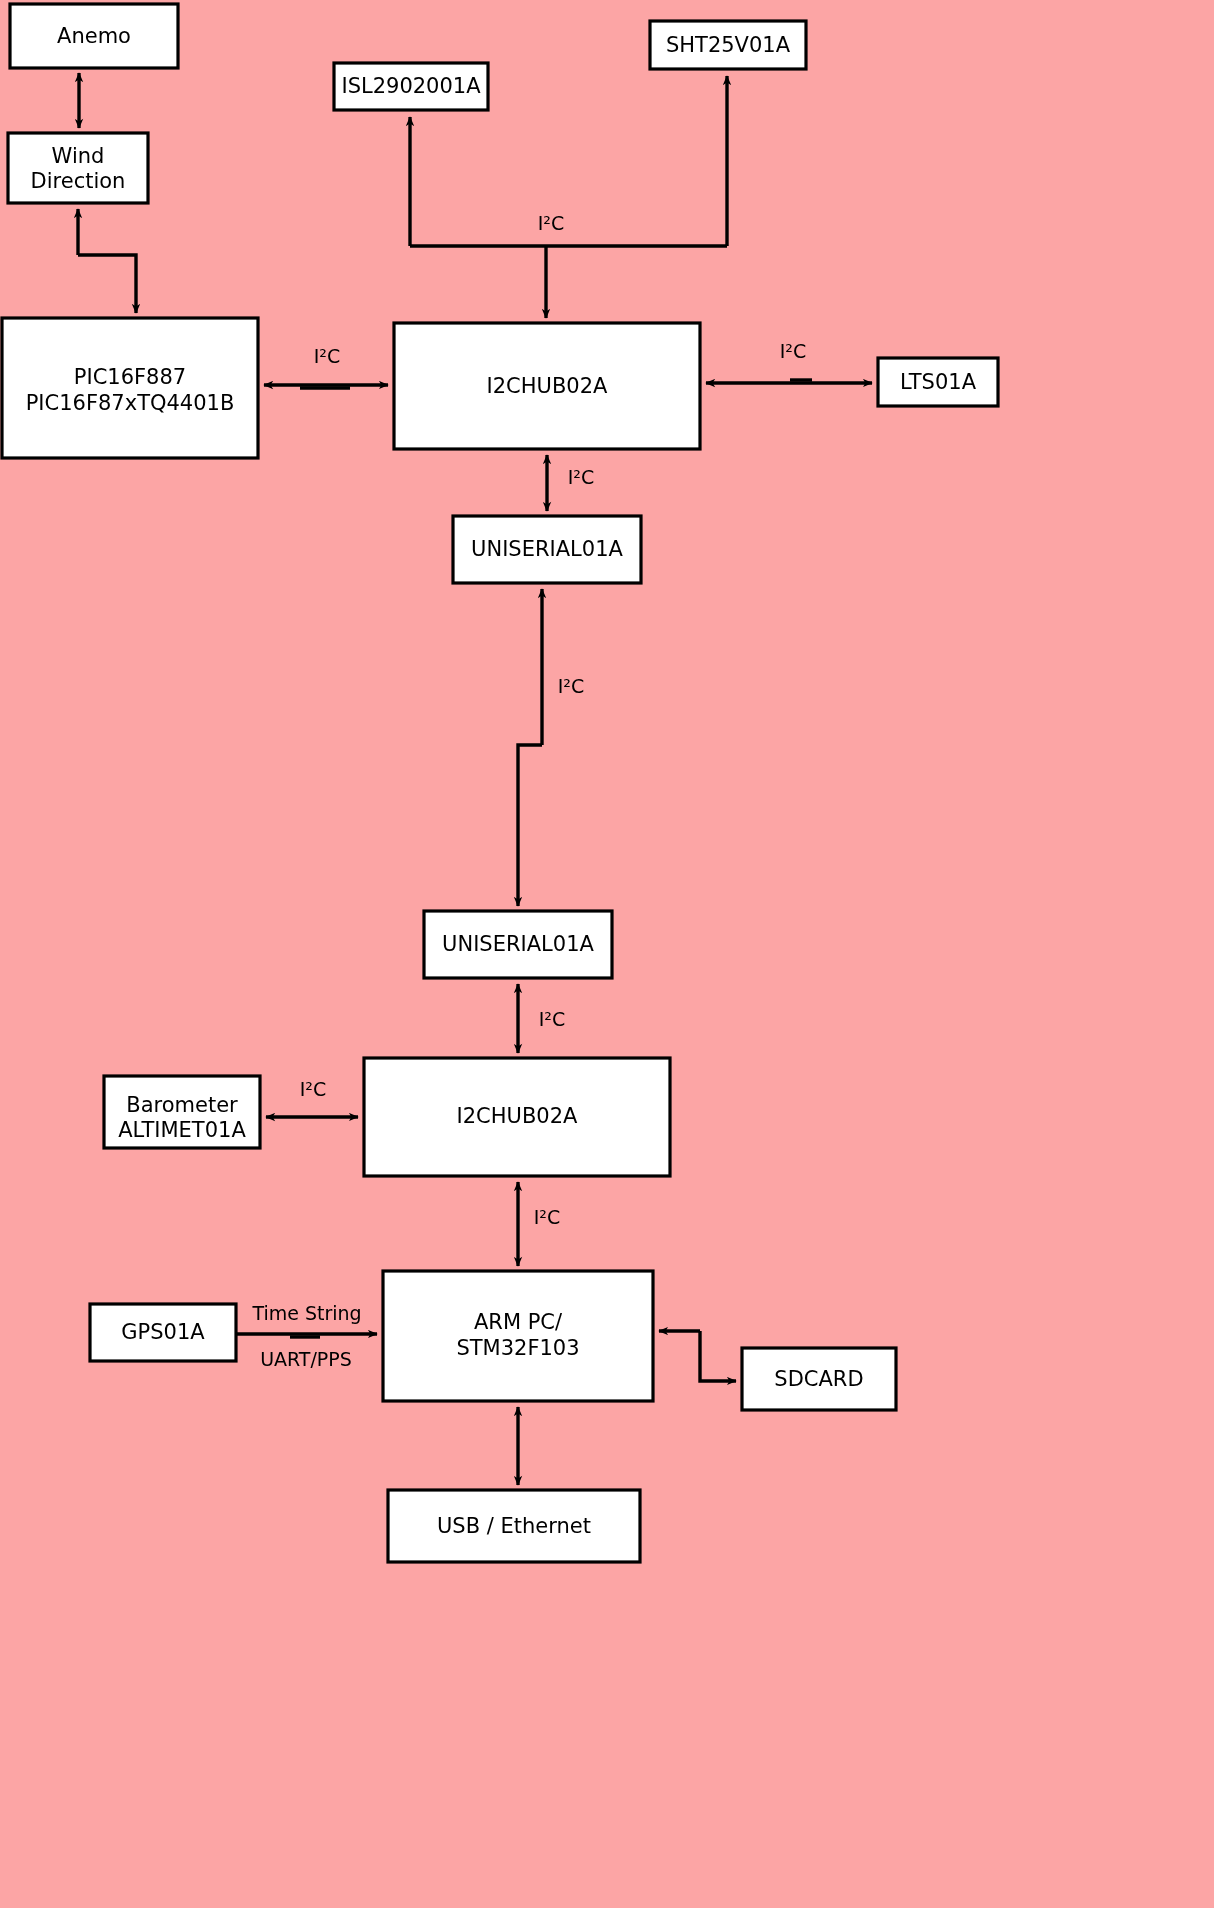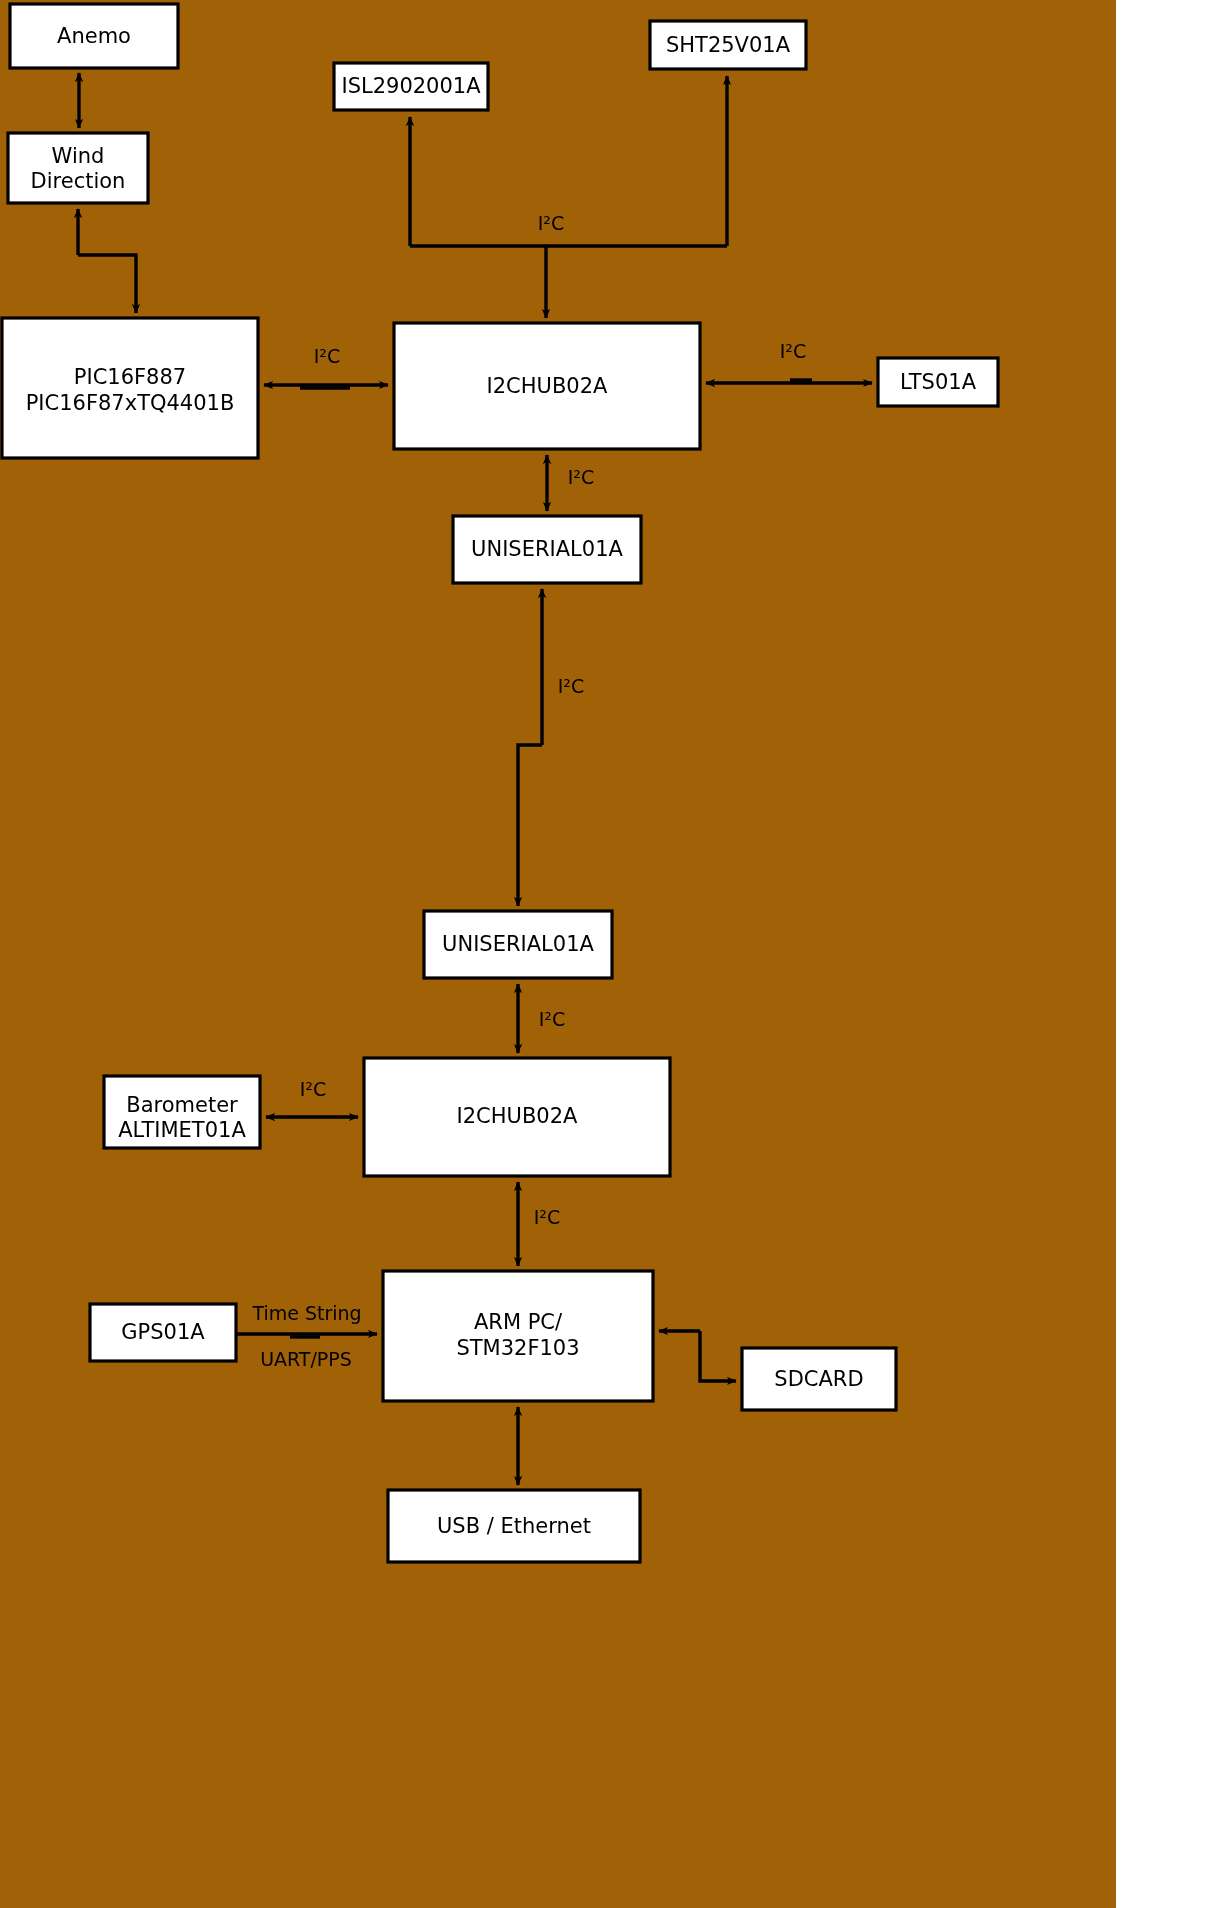--- a/index.html
+++ b/index.html
@@ -6,23 +6,23 @@
   html, body {
     margin: 0;
     padding: 0;
     background: #ffffff;
   }
   body {
     font-family: "DejaVu Sans", sans-serif;
   }
   #diagram-root {
     position: relative;
-    width: 1116px;
+    width: 1214px;
     height: 1908px;
-    background: #a16207;
+    background: #fca5a5;
     overflow: hidden;
   }
   svg.diagram-svg {
     position: absolute;
     left: 0;
     top: 0;
     width: 1214px;
     height: 1908px;
     display: block;
   }

